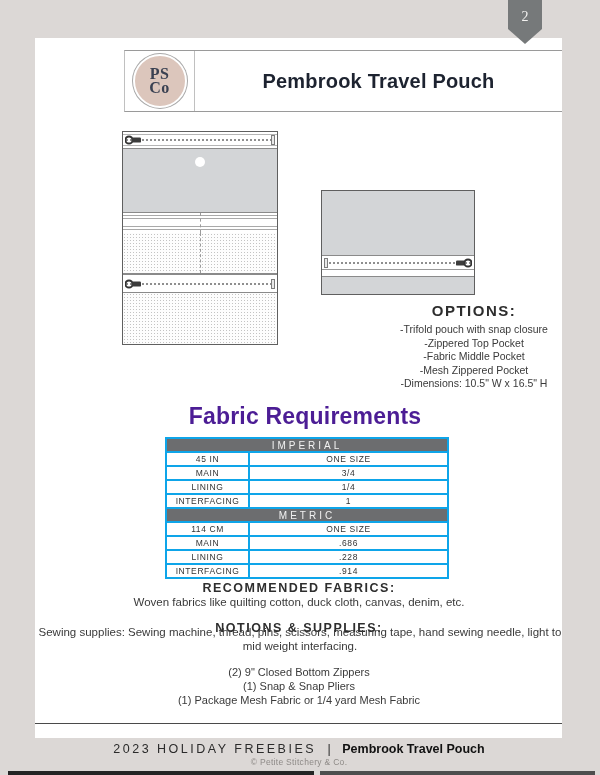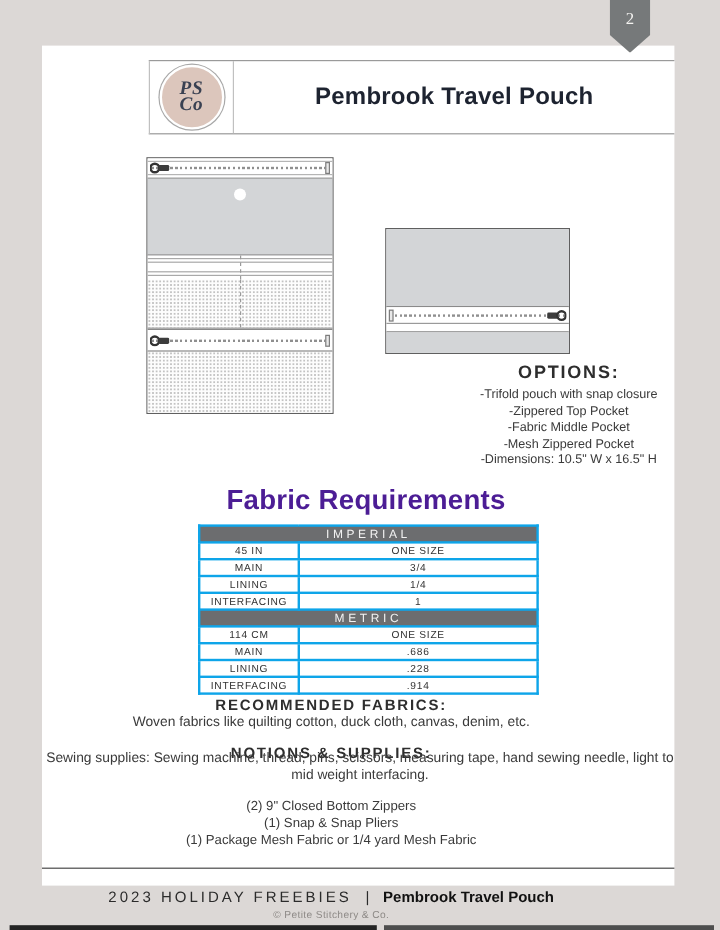--- a/index.html
+++ b/index.html
@@ -20,21 +20,21 @@
     color:#f3f2f0; font-family:"Liberation Serif", serif; font-size:14px;
     text-align:center; line-height:34px;
   }
 
   
   .header {
     left:124px; top:50px; width:438px; height:62px; box-sizing:border-box;
     border-top:1px solid #9a9a9a; border-bottom:1px solid #9a9a9a;
     border-left:1px solid #c0c0c0; display:flex; background:#fff;
   }
-  .logo-cell { width:69px; border-right:1px solid #c0c0c0; display:flex; align-items:center; justify-content:center;font-style:italic; }
+  .logo-cell { width:69px; border-right:1px solid #c0c0c0; display:flex; align-items:center; justify-content:center; }
   .logo-circle {
     width:50px; height:50px; border-radius:50%; background:#dcc6bc;
     border:2px solid #fff; box-shadow:0 0 0 1px #a8a8a8;
     display:flex; flex-direction:column; align-items:center; justify-content:center;
     font-family:"Liberation Serif", serif; font-weight:700; color:#3a4152;
     font-size:16px; line-height:14px; letter-spacing:0.5px;
   }
   .title-cell { flex:1; display:flex; align-items:center; justify-content:center; }
   .doc-title { font-size:20px; font-weight:700; color:#1d2330; letter-spacing:0.2px; }
 
@@ -82,21 +82,21 @@
   
   .fab-heading { left:140px; top:403px; width:330px; text-align:center;
     font-size:23px; font-weight:700; color:#4c1d95; letter-spacing:0.2px; }
   table.fab { left:165px; top:437px; width:282px; position:absolute; border-collapse:collapse; table-layout:fixed; }
   table.fab td, table.fab th { border:2px solid #0ea5e9; height:12px; padding:0 2px; text-align:center; }
   table.fab th.section { background:#6c6d6f; color:#f2f2f2; font-size:10px; font-weight:400; letter-spacing:3px; }
   table.fab td { font-size:8.5px; letter-spacing:0.6px; color:#333; }
   col.c1 { width:83px; } col.c2 { width:199px; }
 
   
-  .ctr { left:0; width:552px; text-align:center; }
+  .ctr { left:0; width:552px; text-align:center;padding-left:23px; }
   .sec-heading { font-size:12.5px; letter-spacing:1.5px; font-weight:700; color:#2e2e2e; }
   .sec-body { font-size:11.5px; line-height:13.5px; color:#3a3a3a; }
   .not-body { left:30px; width:540px; text-align:center; }
   .supplies { line-height:14px; }
   .supply-item { font-size:11px; color:#3a3a3a; }
 
   
   .foot-rule { left:35px; top:723px; width:527px; height:1px; background:#4a4a4a; }
   .footer { top:739px; }
   .foot-series { font-size:12.5px; letter-spacing:2.5px; color:#2b2b2b; }

